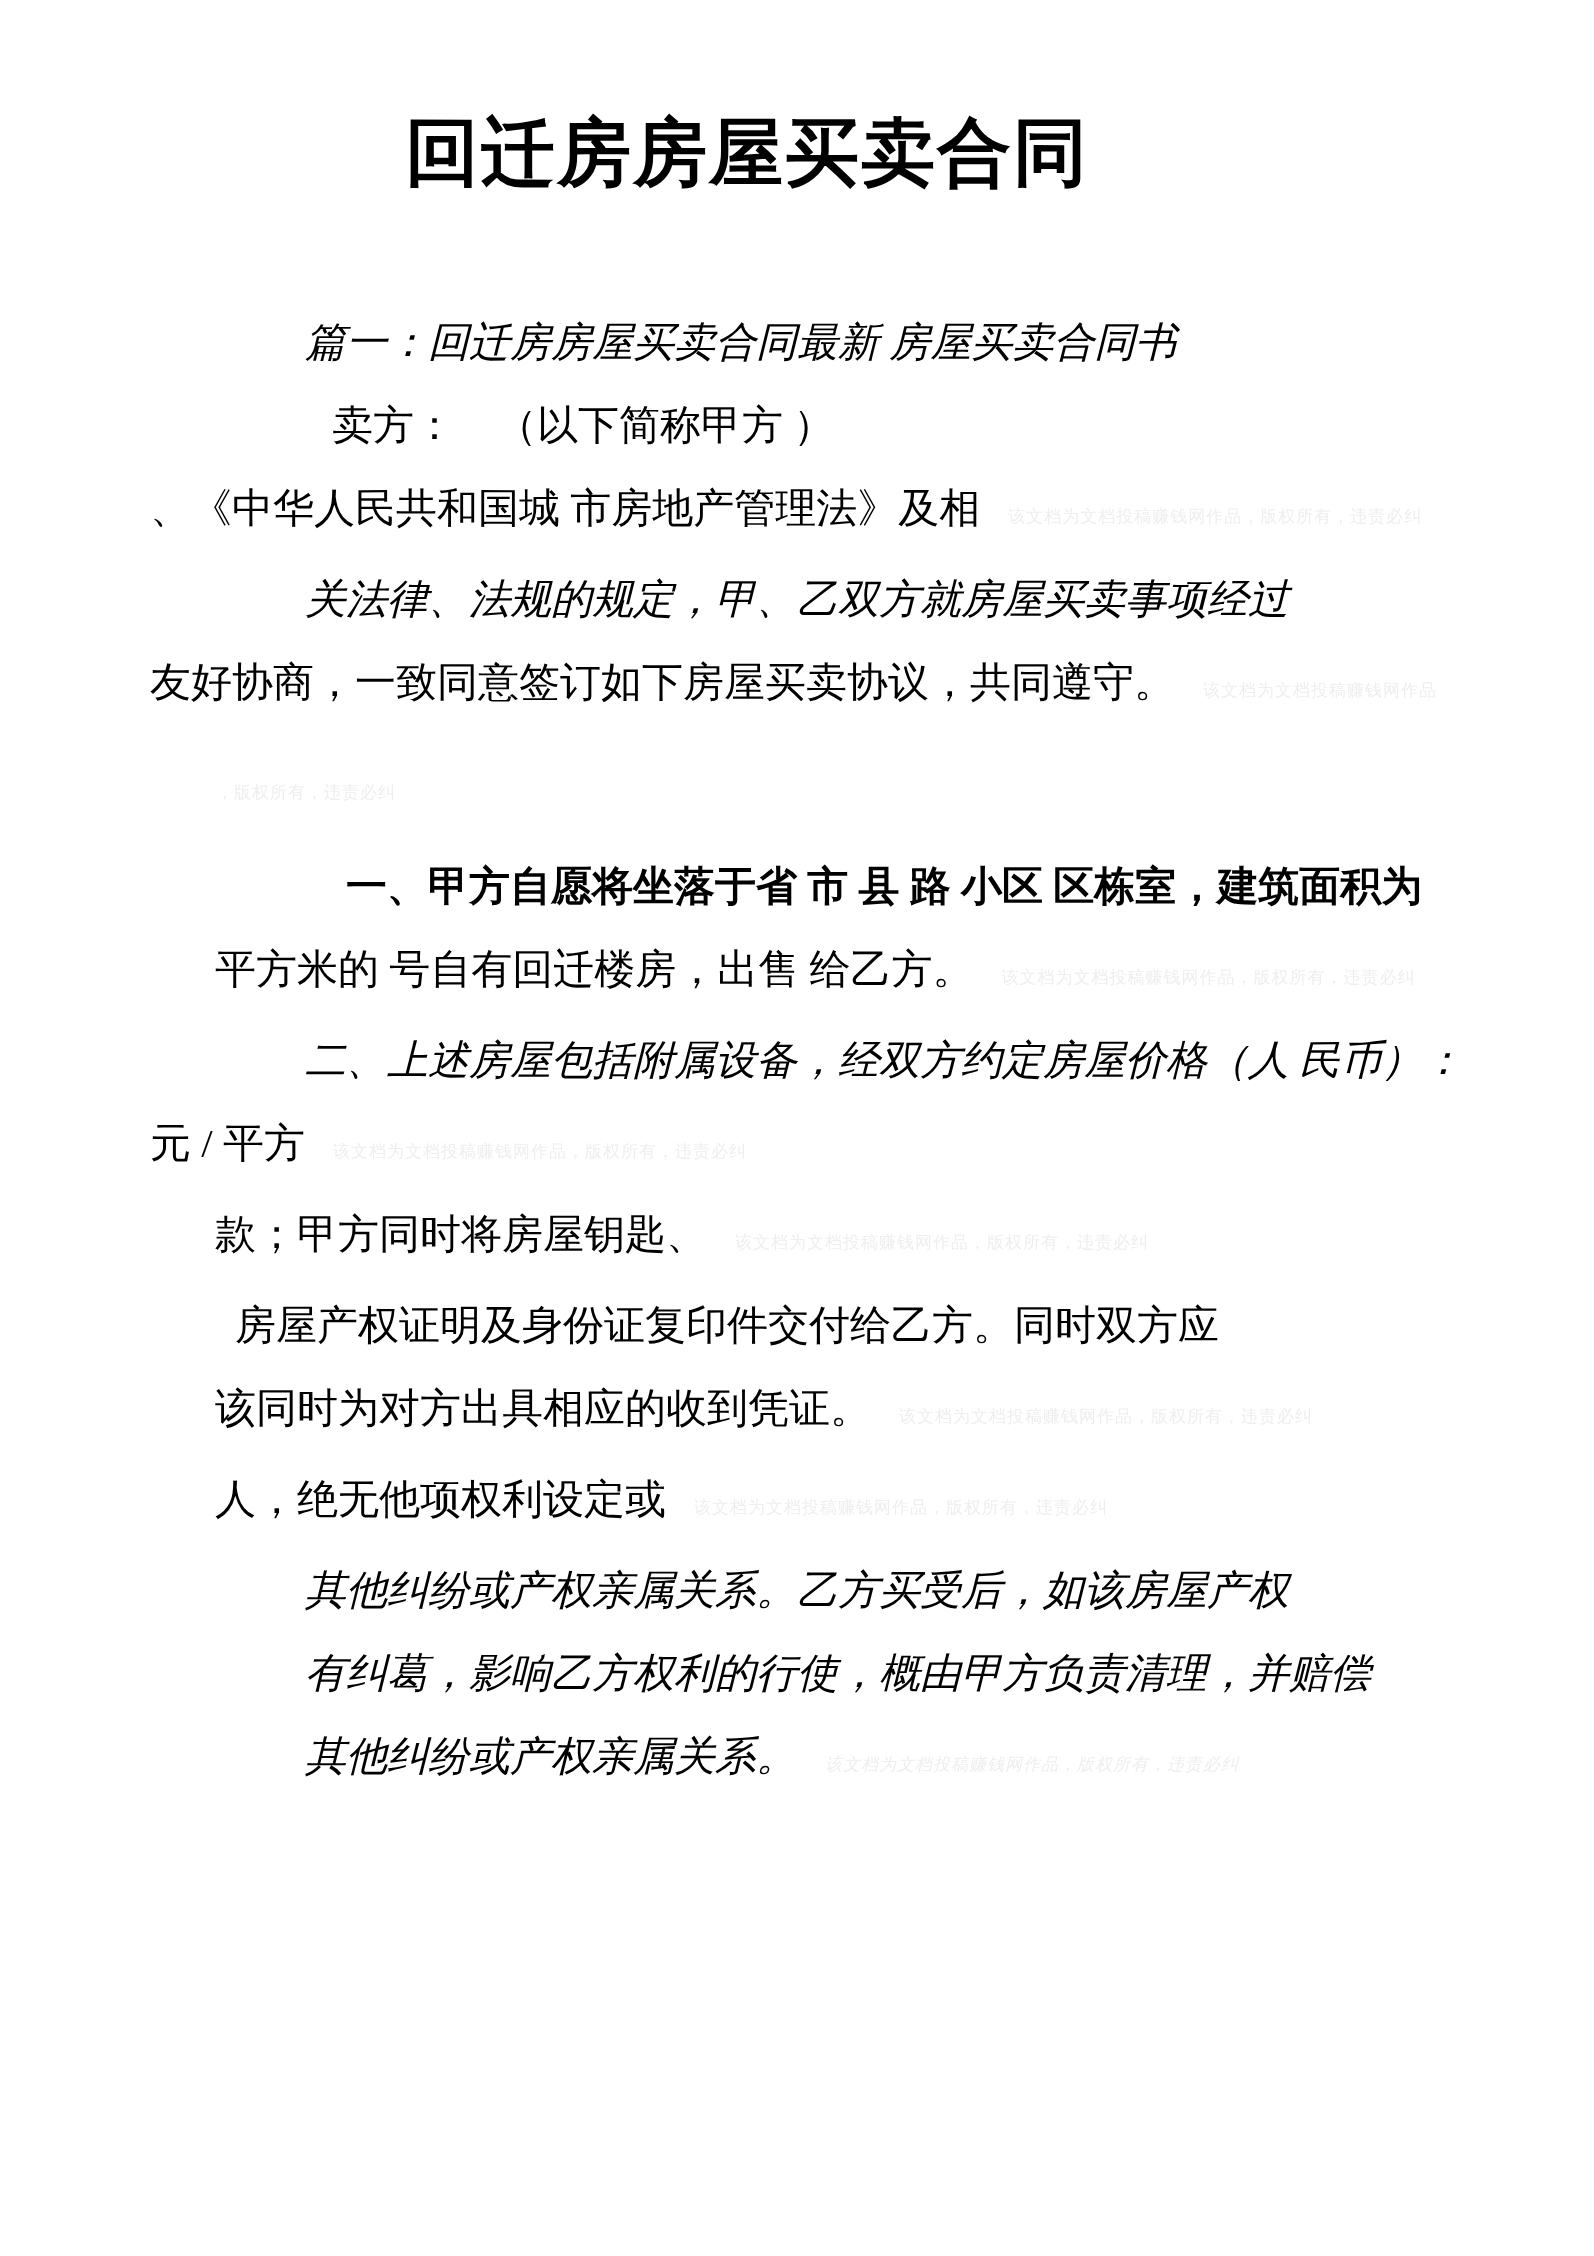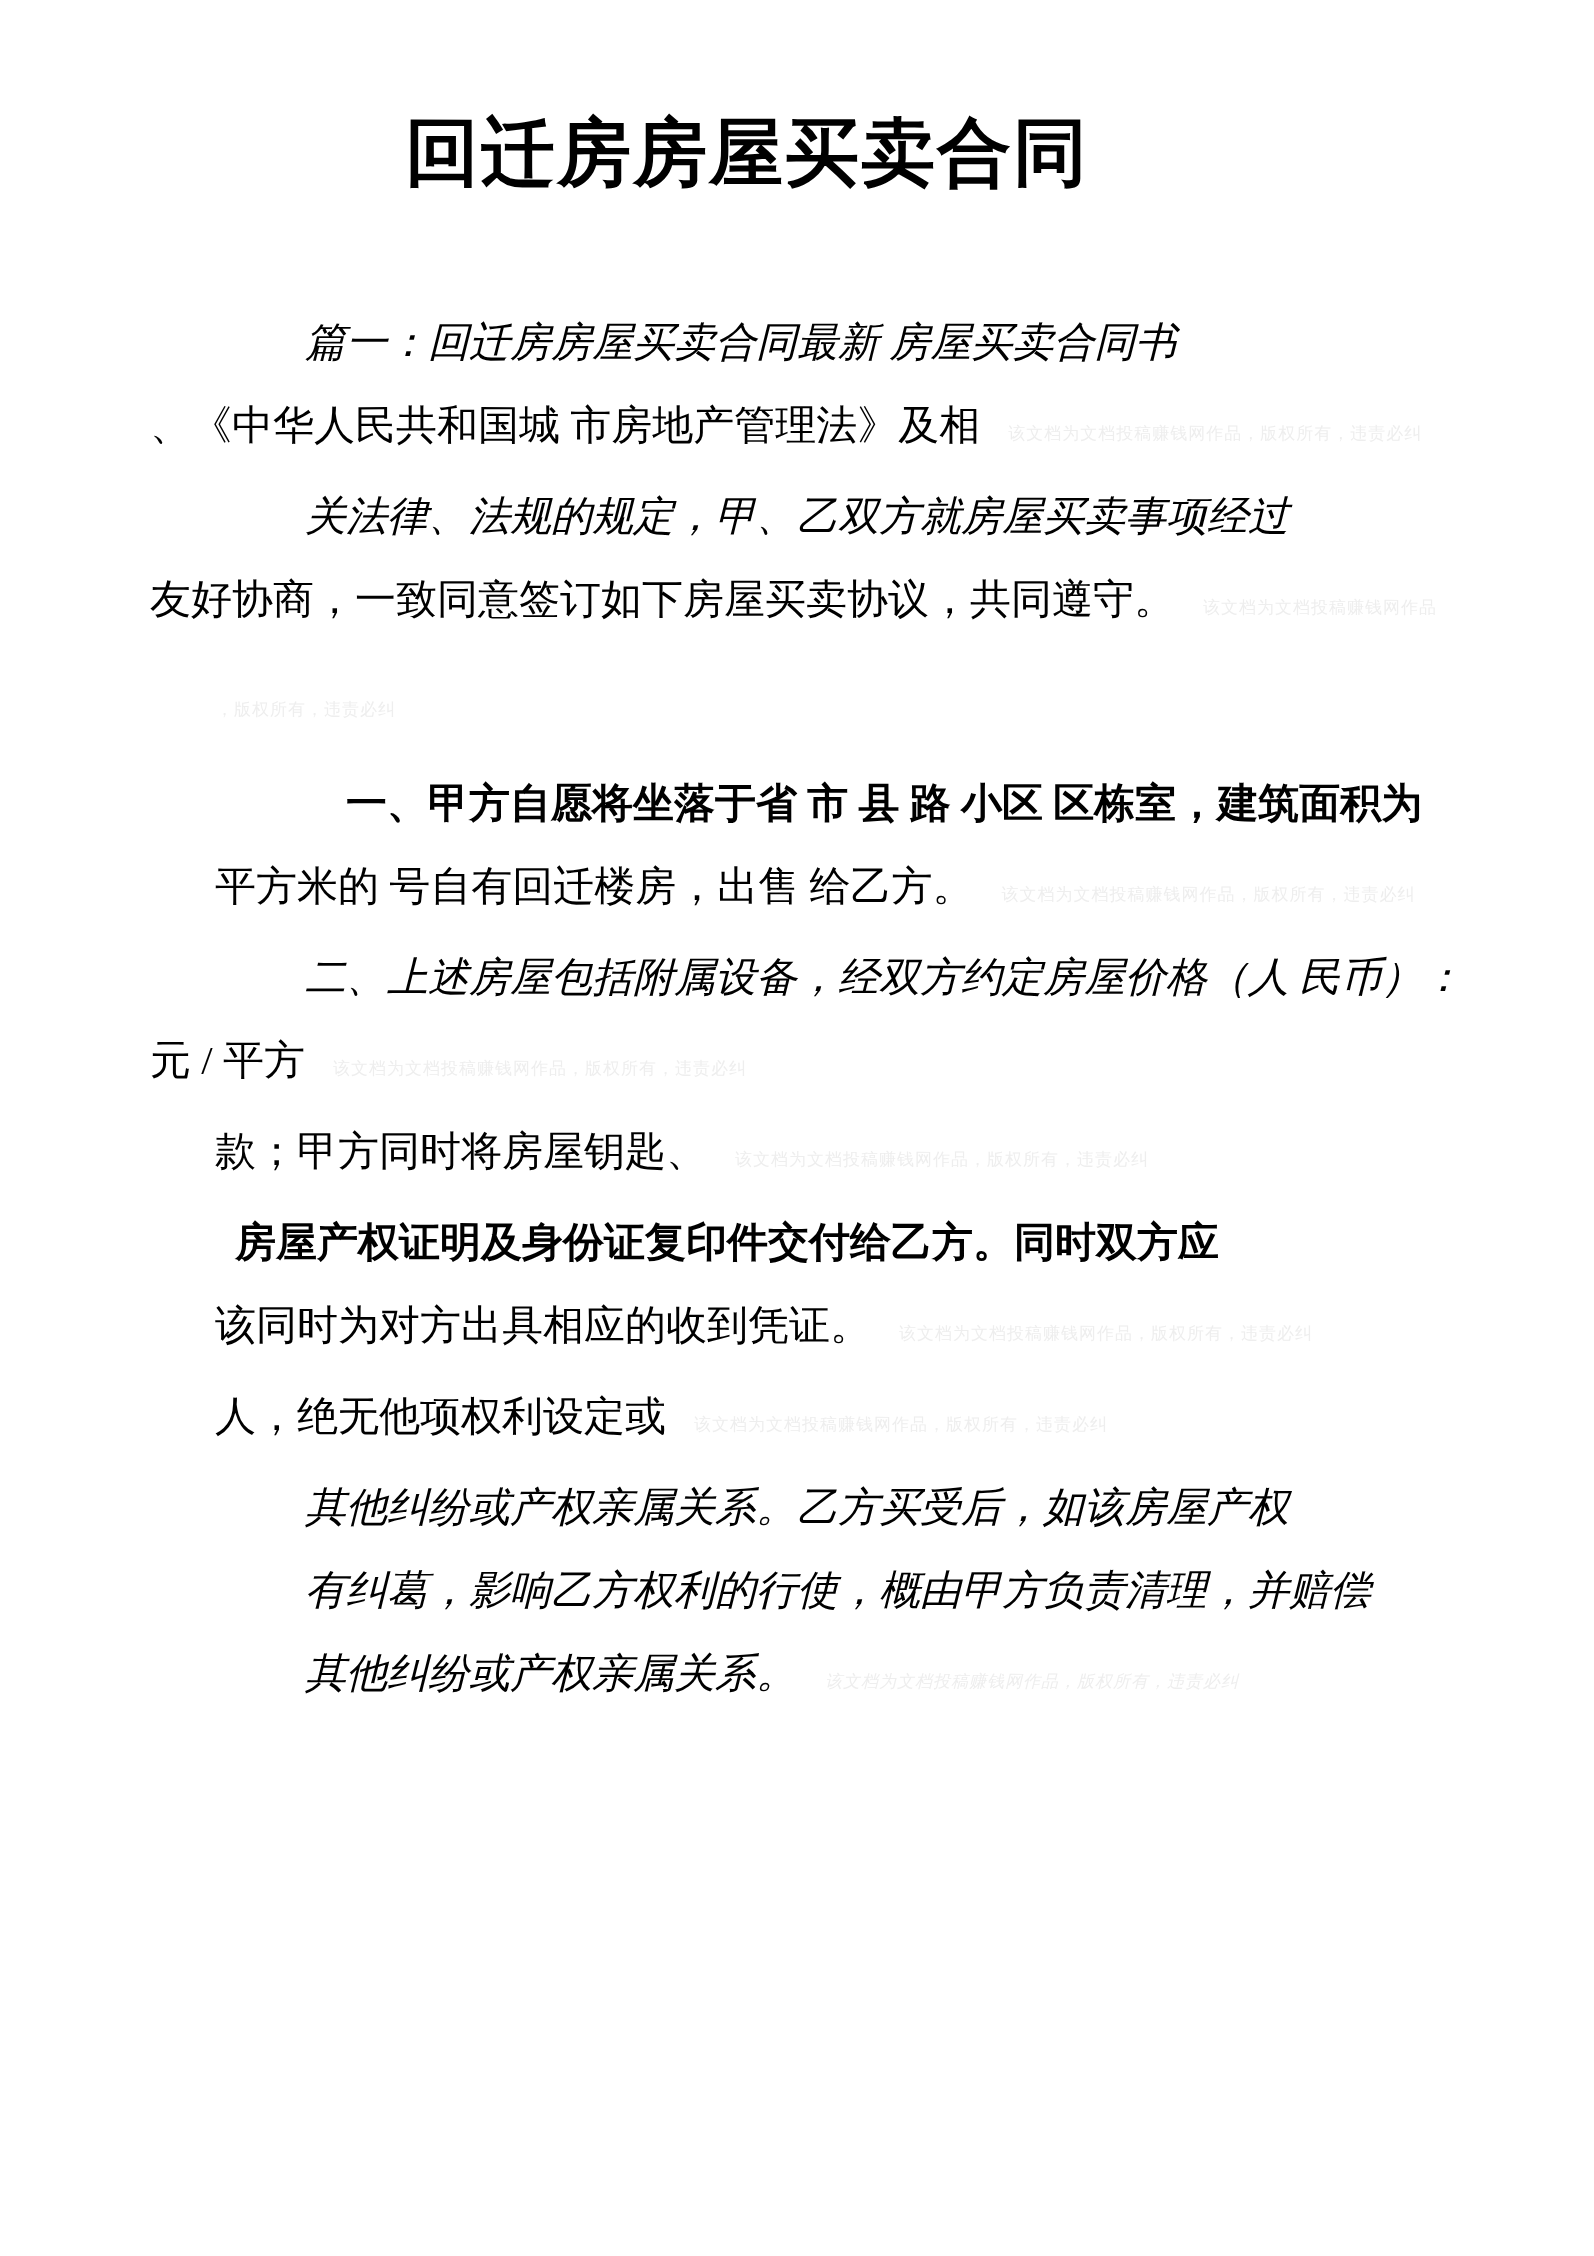--- a/index.html
+++ b/index.html
@@ -33,21 +33,21 @@
     font-size: 41px;
     line-height: 83px;
     white-space: pre;
   }
   .first-line {
     margin-top: 100px;
   }
   
   .i0  { padding-left: 0; }
   .i1  { padding-left: 65px; }
-  .i1b { padding-left: 85px; font-weight: bold; }
+  .i1b { padding-left: 85px; }
   .i2  { padding-left: 155px; font-style: italic; }
   .i3  { padding-left: 182px; }
   .i4  { padding-left: 196px; font-weight: bold; }
   
   .wm {
     font-size: 17px;
     color: #eeeeee;
     font-family: "Liberation Sans", "DejaVu Sans", sans-serif;
     margin-left: 28px;
     letter-spacing: 1px;
@@ -63,20 +63,21 @@
 </style>
 </head>
 <body>
 
 <div class="page">
   <div class="content">
 
     <div class="doc-title">回迁房房屋买卖合同</div>
 
     <div class="line i2 first-line">篇一：回迁房房屋买卖合同最新 房屋买卖合同书</div>
+    <div class="line i3">卖方：　（以下简称甲方 ）</div>
 
     <div class="line i0"><span>、《中华人民共和国城 市房地产管理法》及相</span><span class="wm">该文档为文档投稿赚钱网作品，版权所有，违责必纠</span></div>
 
     <div class="line i2">关法律、法规的规定，甲、乙双方就房屋买卖事项经过</div>
 
     <div class="line i0"><span>友好协商，一致同意签订如下房屋买卖协议，共同遵守。</span><span class="wm">该文档为文档投稿赚钱网作品</span></div>
 
     <div class="line wm-line"><span class="wm">，版权所有，违责必纠</span></div>
 
     <div class="line i4">一、甲方自愿将坐落于省 市 县 路 小区 区栋室，建筑面积为</div>

